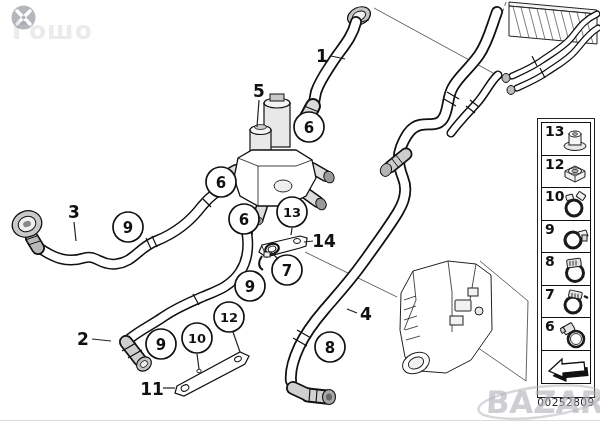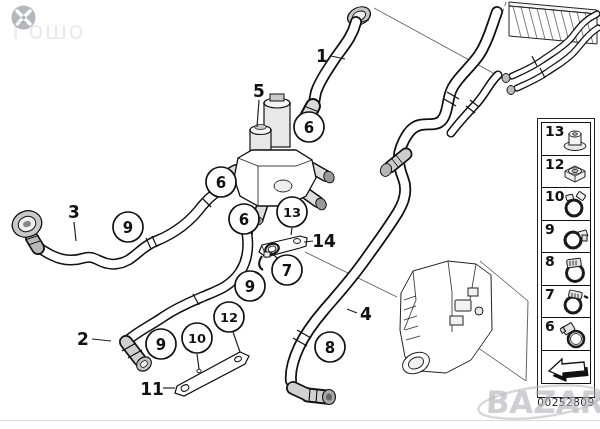--- a/index.html
+++ b/index.html
@@ -1,21 +1,21 @@
 <!DOCTYPE html>
 <html><head>
 <meta charset="utf-8">
 <style>
   html,body{margin:0;padding:0;background:#fff;}
   #stage{position:relative;width:600px;height:429px;background:#fff;overflow:hidden;
          font-family:"DejaVu Sans","Liberation Sans",sans-serif;}
   #diagram-svg{position:absolute;left:0;top:0;z-index:1;}
   
   #wm-avatar{position:absolute;left:11px;top:5px;width:25px;height:25px;z-index:6;}
-  #wm-name{position:absolute;left:12px;top:16px;z-index:6;font-size:25px;font-weight:normal;
+  #wm-name{position:absolute;left:12px;top:16px;z-index:6;font-size:25px;font-weight:bold;
            color:rgba(60,60,70,0.10);letter-spacing:1px;}
   #wm-store{position:absolute;left:486px;top:384px;z-index:6;font-size:31px;font-weight:900;
             color:rgba(178,178,184,0.62);letter-spacing:0px;transform:skewX(-3deg);white-space:nowrap;}
   #wm-swoosh{position:absolute;left:470px;top:378px;z-index:5;}
   
   #sidebar{position:absolute;left:537px;top:118px;width:58px;height:280px;border:1px solid #222;
            background:#fff;z-index:3;box-sizing:border-box;padding:3px 3px 0 3px;}
   .legend-box{position:relative;width:50px;height:34px;border:1.5px solid #111;background:#fff;
               box-sizing:border-box;margin-top:-1.5px;}
   .legend-box:first-child{margin-top:0;}

